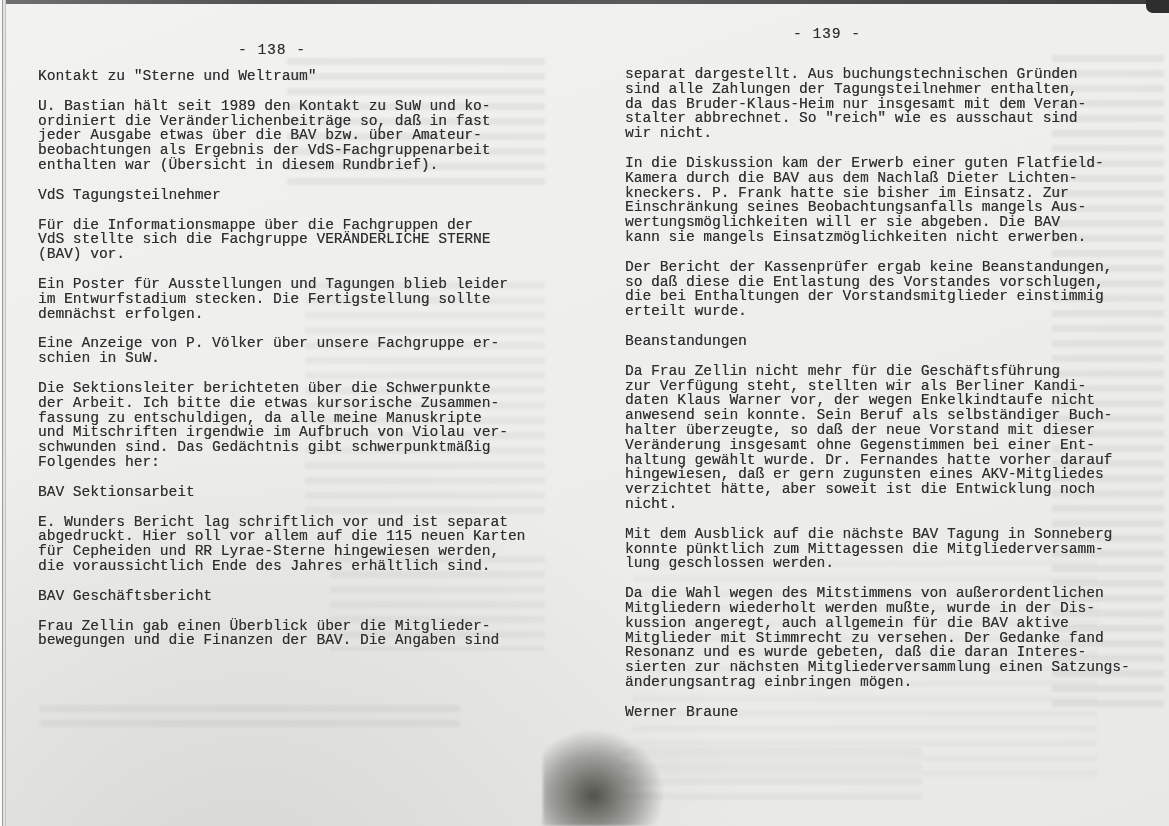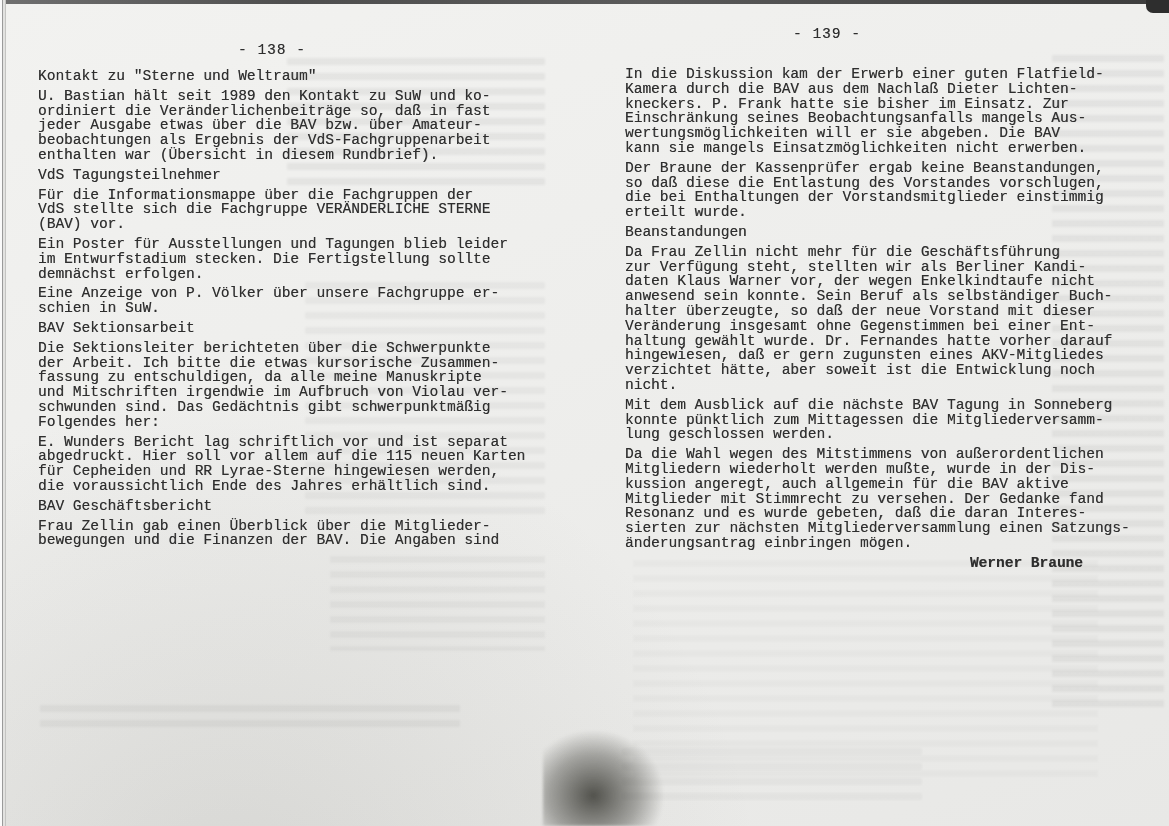--- a/index.html
+++ b/index.html
@@ -55,22 +55,22 @@
   }
   .page-content {
     position: absolute;
     font-size: 14.5px;
     line-height: 14.8px;
   }
   .block {
     white-space: pre;
     text-shadow: 0.3px 0.3px 0.4px rgba(50,50,50,0.55);
   }
-  .block + .block { margin-top: 5px; }
-  .block.signature { text-align: right; padding-right: 58px; font-weight: bold; }
+  .block + .block { margin-top: 15px; }
+  .block.signature { text-align: left; padding-right: 58px; }
 </style>
 </head>
 <body>
 
 <div class="scan" style="--ink: #2e2e2e;">
 
   <div class="top-strip"></div>
   <div class="left-edge"></div>
   <div class="corner-blob"></div>
 
@@ -93,47 +93,52 @@
 enthalten war (Übersicht in diesem Rundbrief).</div>
         <div class="block heading">VdS Tagungsteilnehmer</div>
         <div class="block paragraph">Für die Informationsmappe über die Fachgruppen der
 VdS stellte sich die Fachgruppe VERÄNDERLICHE STERNE
 (BAV) vor.</div>
         <div class="block paragraph">Ein Poster für Ausstellungen und Tagungen blieb leider
 im Entwurfstadium stecken. Die Fertigstellung sollte
 demnächst erfolgen.</div>
         <div class="block paragraph">Eine Anzeige von P. Völker über unsere Fachgruppe er-
 schien in SuW.</div>
-        <div class="block heading">BAV Sektionsarbeit</div>
         <div class="block paragraph">Die Sektionsleiter berichteten über die Schwerpunkte
 der Arbeit. Ich bitte die etwas kursorische Zusammen-
 fassung zu entschuldigen, da alle meine Manuskripte
 und Mitschriften irgendwie im Aufbruch von Violau ver-
 schwunden sind. Das Gedächtnis gibt schwerpunktmäßig
 Folgendes her:</div>
+        <div class="block heading">BAV Sektionsarbeit</div>
         <div class="block paragraph">E. Wunders Bericht lag schriftlich vor und ist separat
 abgedruckt. Hier soll vor allem auf die 115 neuen Karten
 für Cepheiden und RR Lyrae-Sterne hingewiesen werden,
 die voraussichtlich Ende des Jahres erhältlich sind.</div>
         <div class="block heading">BAV Geschäftsbericht</div>
         <div class="block paragraph">Frau Zellin gab einen Überblick über die Mitglieder-
 bewegungen und die Finanzen der BAV. Die Angaben sind</div>
       </div>
   </div>
 
   <div>
     <div class="page-number" style="left:793px; top:26px;">- 139 -</div>
     <div class="page-content" style="left:625px; top:67px; width:516px;">
+        <div class="block paragraph">separat dargestellt. Aus buchungstechnischen Gründen
+sind alle Zahlungen der Tagungsteilnehmer enthalten,
+da das Bruder-Klaus-Heim nur insgesamt mit dem Veran-
+stalter abbrechnet. So "reich" wie es ausschaut sind
+wir nicht.</div>
         <div class="block paragraph">In die Diskussion kam der Erwerb einer guten Flatfield-
 Kamera durch die BAV aus dem Nachlaß Dieter Lichten-
 kneckers. P. Frank hatte sie bisher im Einsatz. Zur
 Einschränkung seines Beobachtungsanfalls mangels Aus-
 wertungsmöglichkeiten will er sie abgeben. Die BAV
 kann sie mangels Einsatzmöglichkeiten nicht erwerben.</div>
-        <div class="block paragraph">Der Braune der Kassenprüfer ergab keine Beanstandungen,
+        <div class="block paragraph">Der Bericht der Kassenprüfer ergab keine Beanstandungen,
 so daß diese die Entlastung des Vorstandes vorschlugen,
 die bei Enthaltungen der Vorstandsmitglieder einstimmig
 erteilt wurde.</div>
         <div class="block heading">Beanstandungen</div>
         <div class="block paragraph">Da Frau Zellin nicht mehr für die Geschäftsführung
 zur Verfügung steht, stellten wir als Berliner Kandi-
 daten Klaus Warner vor, der wegen Enkelkindtaufe nicht
 anwesend sein konnte. Sein Beruf als selbständiger Buch-
 halter überzeugte, so daß der neue Vorstand mit dieser
 Veränderung insgesamt ohne Gegenstimmen bei einer Ent-

